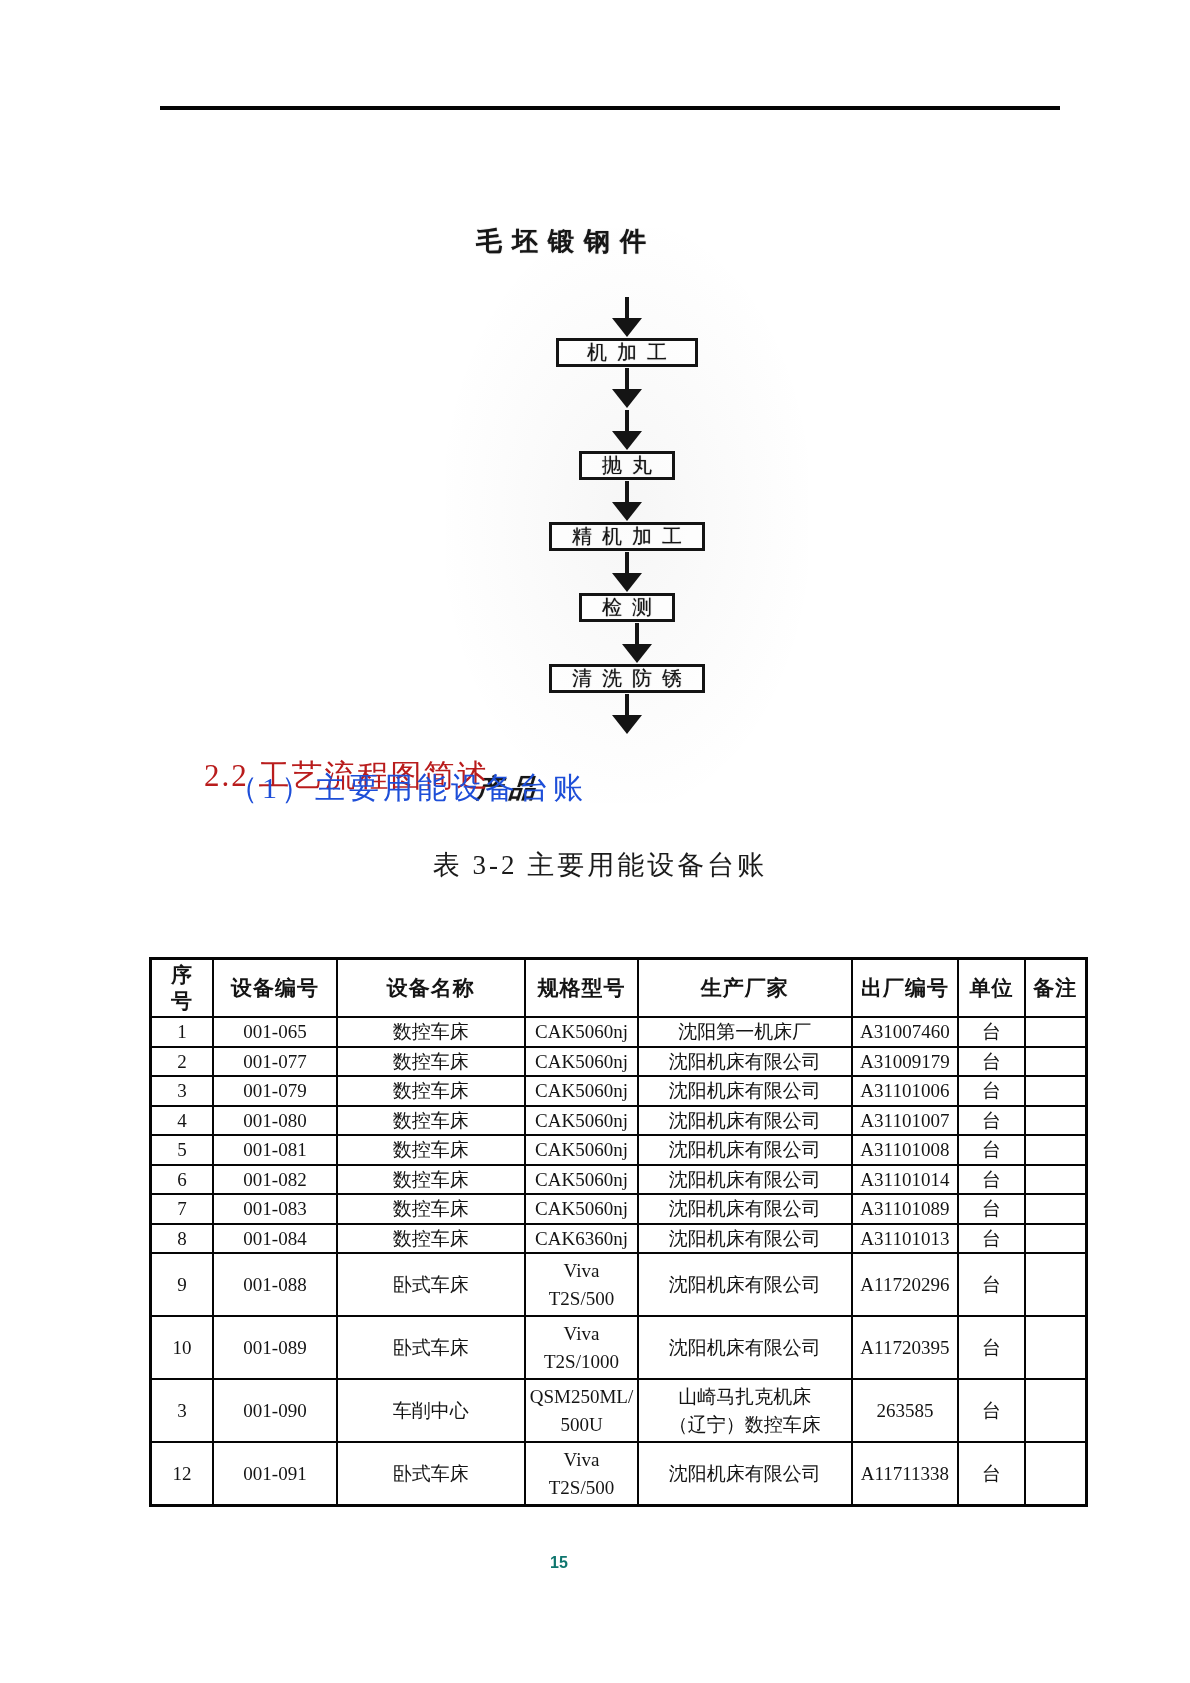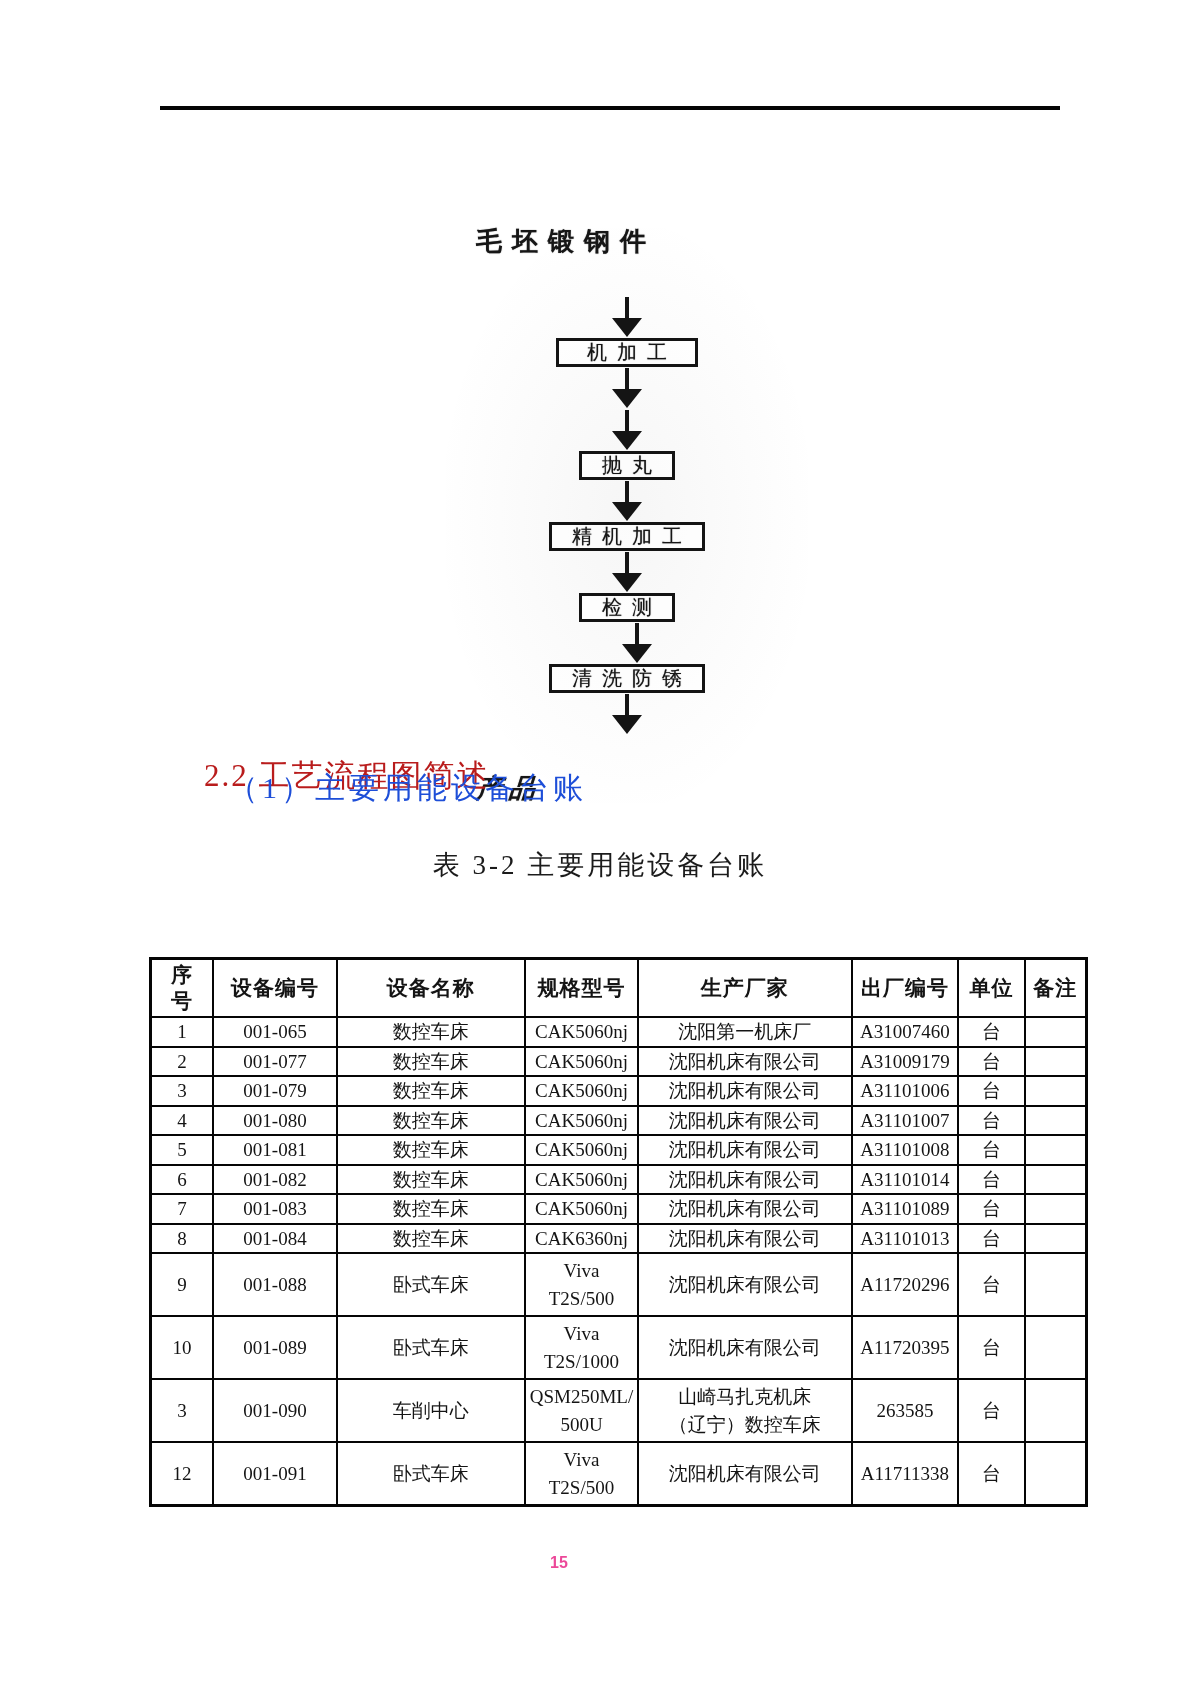--- a/index.html
+++ b/index.html
@@ -148,21 +148,21 @@
 
   
   .page-number {
     position: absolute;
     left: 0; top: 1554px;
     width: 1118px;
     text-align: center;
     font-family: "Liberation Sans", "DejaVu Sans", sans-serif;
     font-weight: bold;
     font-size: 16px;
-    color: #ec4899;
+    color: #0f766e;
   }
 </style>
 </head>
 <body>
 
 <div class="page">
 
   <div class="header-rule"></div>
 
   <div class="flowchart">

